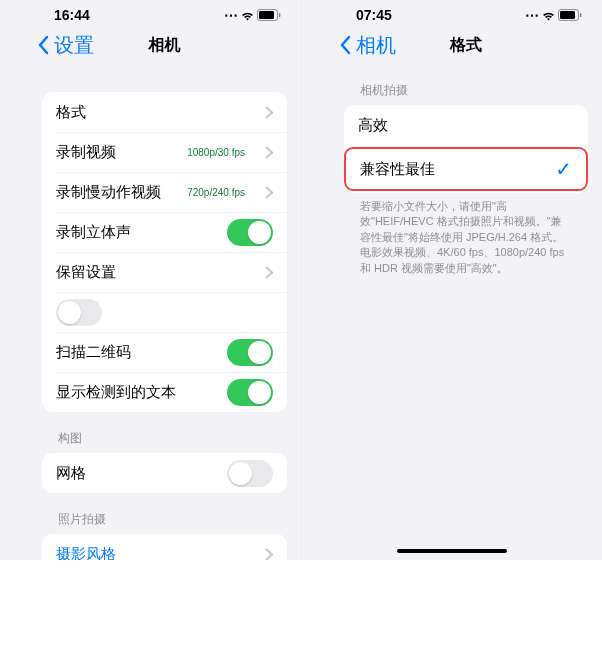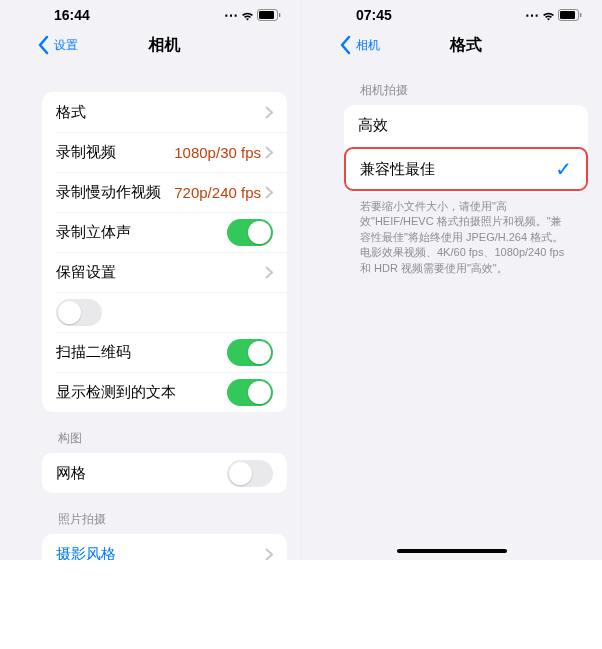--- a/index.html
+++ b/index.html
@@ -2,30 +2,30 @@
 <html><head>
 <meta charset="utf-8">
 <style>
   * { box-sizing: border-box; margin: 0; padding: 0; font-family: -apple-system, "Helvetica Neue", Arial, sans-serif; }
   body { background: #fff; width: 602px; height: 649px; display: flex; }
   .screen { width: 301px; height: 560px; background: #f2f2f7; position: relative; overflow: hidden; padding-left: 28px; }
   .screen + .screen { border-left: 1px solid #eee; }
   .status-bar { height: 20px; display: flex; align-items: center; justify-content: space-between; padding: 10px 20px 0 26px; font-size: 14px; font-weight: 600; color: #000; }
   .status-right { display: flex; align-items: center; gap: 2px; }
   .nav { display: flex; align-items: center; height: 44px; padding: 6px 10px 0; position: relative; }
-  .back { display: flex; align-items: center; color: #007aff; font-size: 12px; z-index: 2; }
+  .back { display: flex; align-items: center; color: #007aff; font-size: 20px; z-index: 2; }
   .back svg { width: 12px; height: 20px; margin-right: 4px; }
   .nav-title { position: absolute; left: 0; right: 0; text-align: center; font-size: 16px; font-weight: 600; color: #000; }
   .content { padding: 0 14px; }
   .group { margin-top: 18px; background: #fff; border-radius: 10px; overflow: hidden; }
   .group.first { margin-top: 28px; }
   .row { display: flex; align-items: center; min-height: 40px; padding: 0 14px; position: relative; }
   .row + .row::before { content: ""; position: absolute; left: 14px; right: 0; top: 0; height: 1px; background: #e5e5ea; transform: scaleY(0.5); }
   .row-label { font-size: 15px; color: #000; flex: 1; }
-  .row-detail { font-size: 15px; color: #c2410c; margin-right: 4px; }
+  .row-detail { font-size: 10px; color: #15803d; margin-right: 20px; }
   .chevron { width: 8px; height: 13px; flex-shrink: 0; }
   .chevron path { stroke: #c7c7cc; stroke-width: 2; fill: none; }
   .toggle { width: 46px; height: 27px; border-radius: 14px; position: relative; flex-shrink: 0; }
   .toggle.on { background: #34c759; }
   .toggle.off { background: #e9e9eb; }
   .toggle .knob { width: 23px; height: 23px; background: #fff; border-radius: 50%; position: absolute; top: 2px; box-shadow: 0 1px 2px rgba(0,0,0,0.2); }
   .toggle.on .knob { right: 2px; }
   .toggle.off .knob { left: 2px; }
   .section-header { font-size: 12px; color: #8e8e93; padding: 18px 16px 6px; }
   .section-footer { font-size: 11px; color: #8e8e93; padding: 6px 16px 0; line-height: 1.4; }

